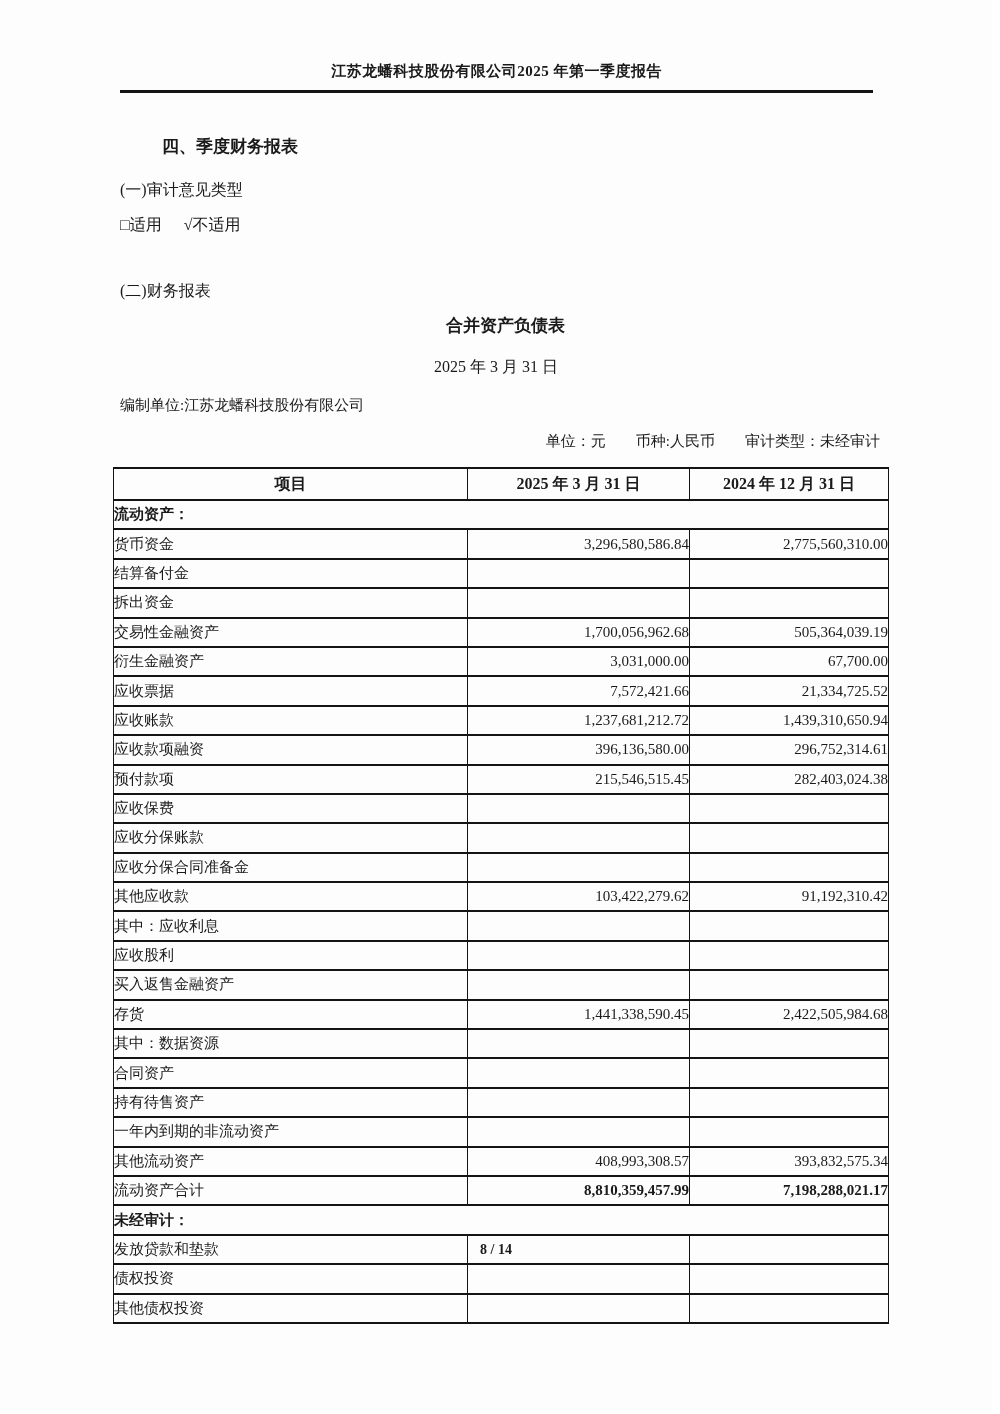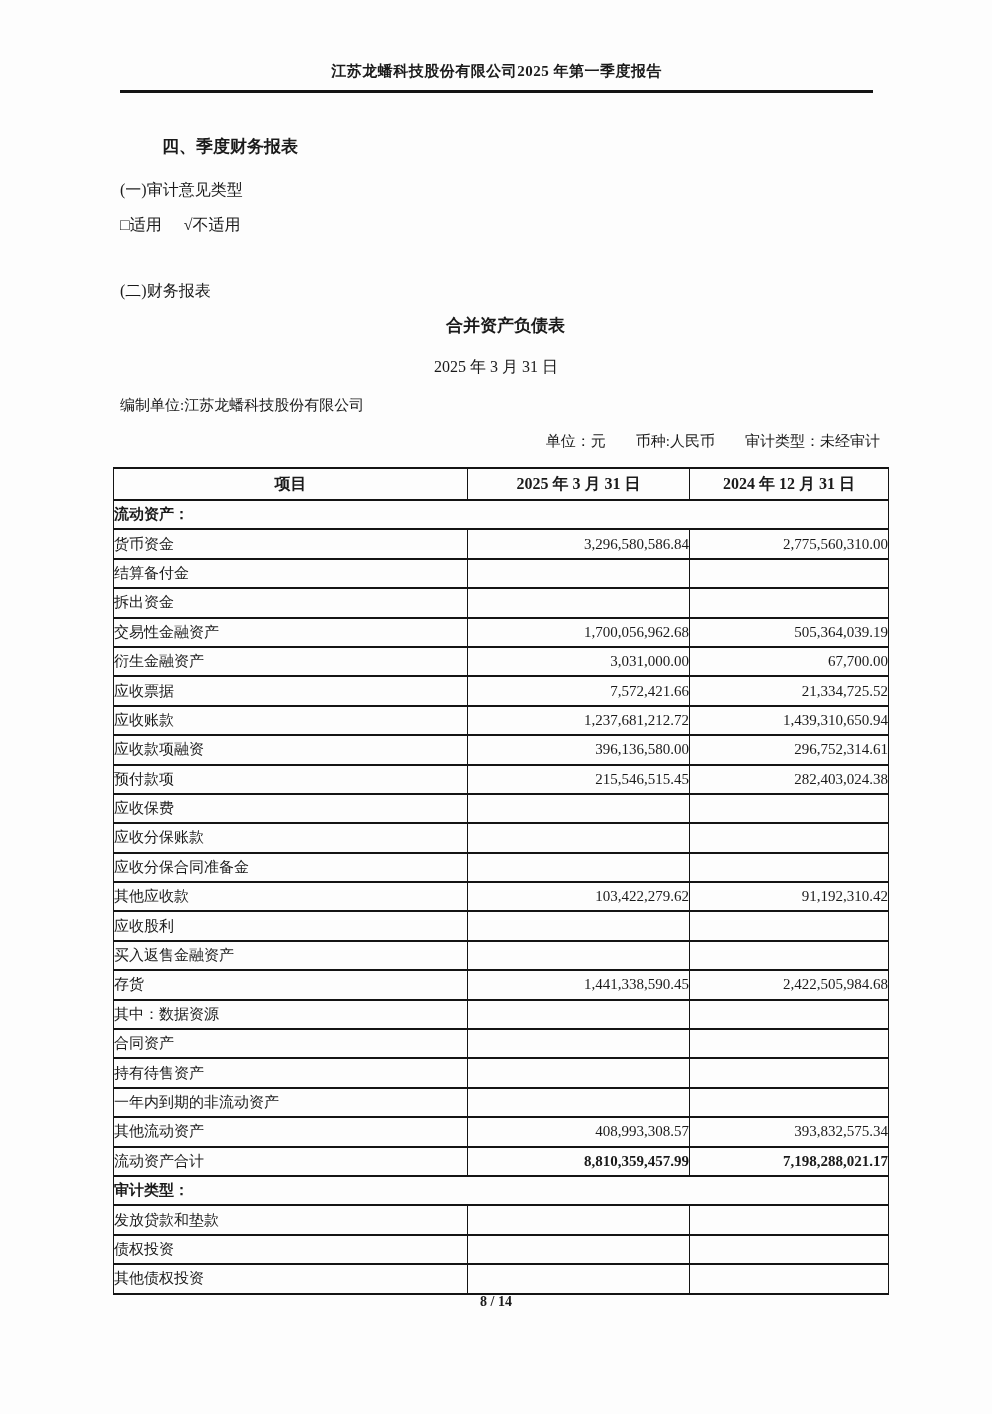--- a/index.html
+++ b/index.html
@@ -58,21 +58,21 @@
   }
   table.bs td { height:27.4px; }
   td.label { text-align:left; }
   td.num   { text-align:right; padding-right:10px; }
   td.section { font-weight:bold; padding-left:7px; }
   td.ind1 { padding-left:22px; }
   td.ind2 { padding-left:46px; }
   td.ind3 { padding-left:56px; }
   td.boldnum { font-weight:bold; }
   .page-footer {
-    position:absolute; top:1294px; left:0; right:0;
+    position:absolute; top:1242px; left:0; right:0;
     text-align:center; font-weight:bold; font-size:14px;
   }
 </style>
 </head>
 <body>
 
 <div class="page">
 
   <div class="doc-header">江苏龙蟠科技股份有限公司2025 年第一季度报告</div>
   <div class="header-rule"></div>
@@ -172,20 +172,25 @@
           <td class="label ind1">应收分保合同准备金</td>
           <td class="num"></td>
           <td class="num"></td>
         </tr>
         <tr>
           <td class="label ind1">其他应收款</td>
           <td class="num">103,422,279.62</td>
           <td class="num">91,192,310.42</td>
         </tr>
         <tr>
+          <td class="label ind1">其中：应收利息</td>
+          <td class="num"></td>
+          <td class="num"></td>
+        </tr>
+        <tr>
           <td class="label ind3">应收股利</td>
           <td class="num"></td>
           <td class="num"></td>
         </tr>
         <tr>
           <td class="label ind1">买入返售金融资产</td>
           <td class="num"></td>
           <td class="num"></td>
         </tr>
         <tr>
@@ -217,21 +222,21 @@
           <td class="label ind1">其他流动资产</td>
           <td class="num">408,993,308.57</td>
           <td class="num">393,832,575.34</td>
         </tr>
         <tr>
           <td class="label ind2">流动资产合计</td>
           <td class="num boldnum">8,810,359,457.99</td>
           <td class="num boldnum">7,198,288,021.17</td>
         </tr>
         <tr>
-          <td colspan="3" class="label section">审计类型：</td>
+          <td colspan="3" class="label section">未经审计：</td>
         </tr>
         <tr>
           <td class="label ind1">发放贷款和垫款</td>
           <td class="num"></td>
           <td class="num"></td>
         </tr>
         <tr>
           <td class="label ind1">债权投资</td>
           <td class="num"></td>
           <td class="num"></td>

